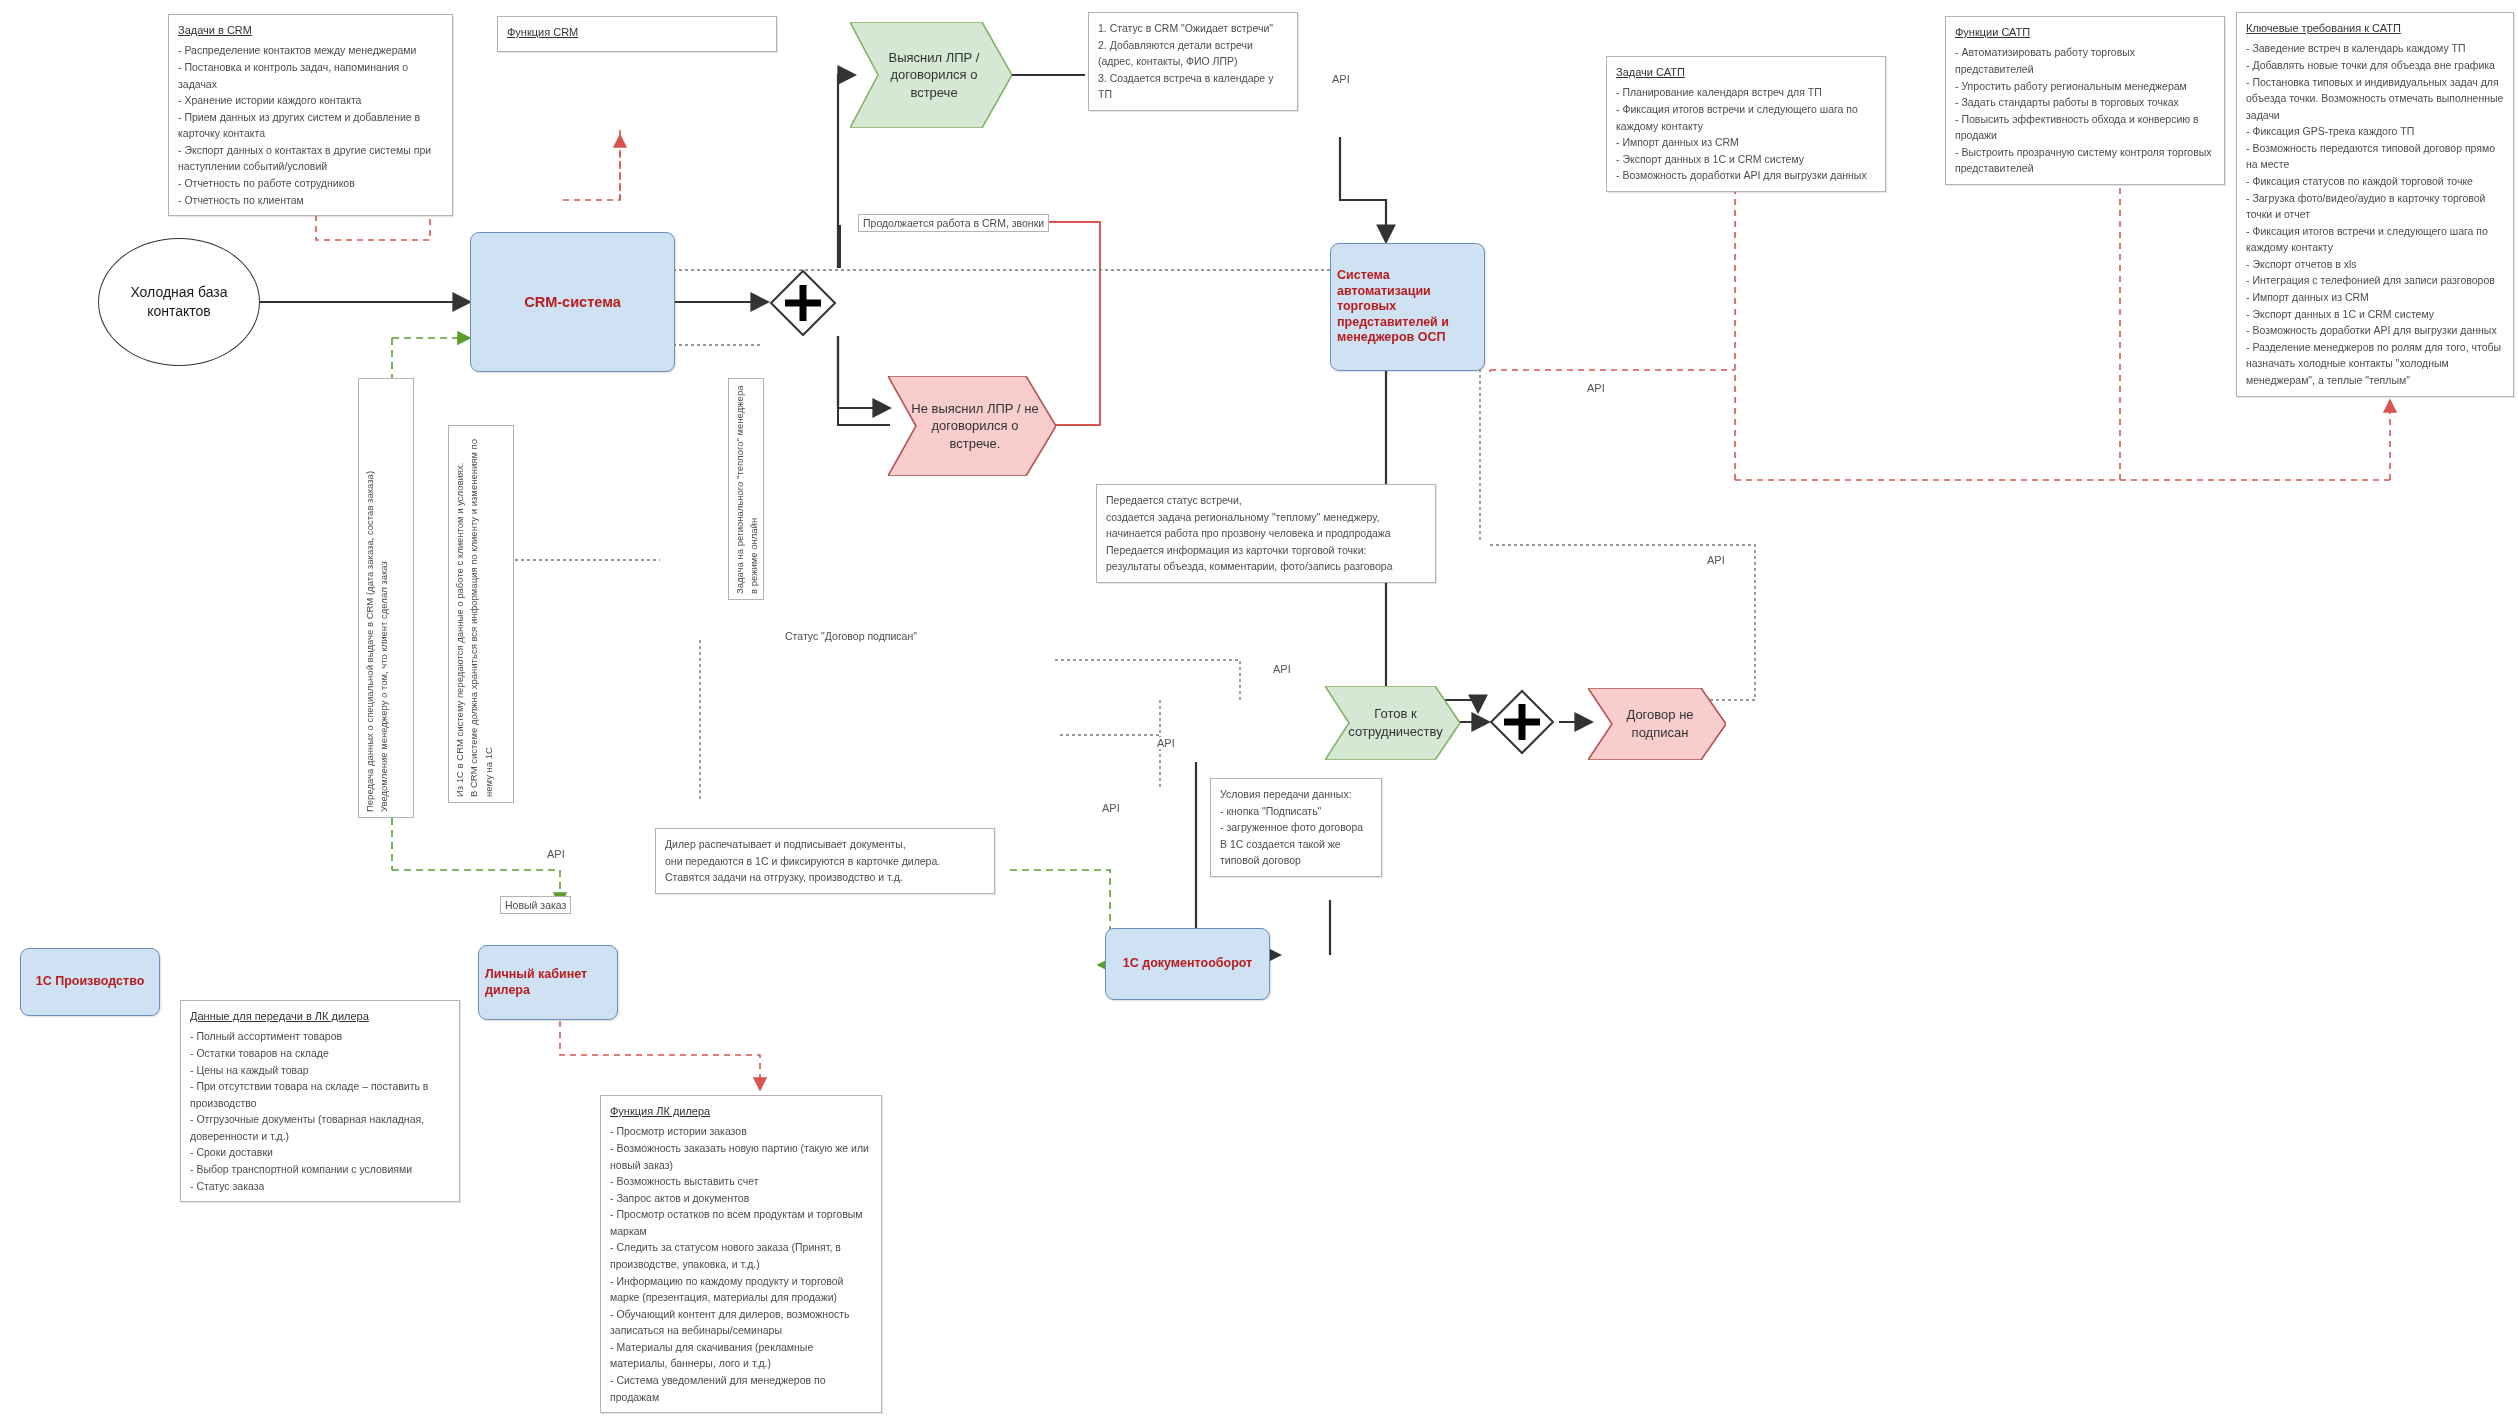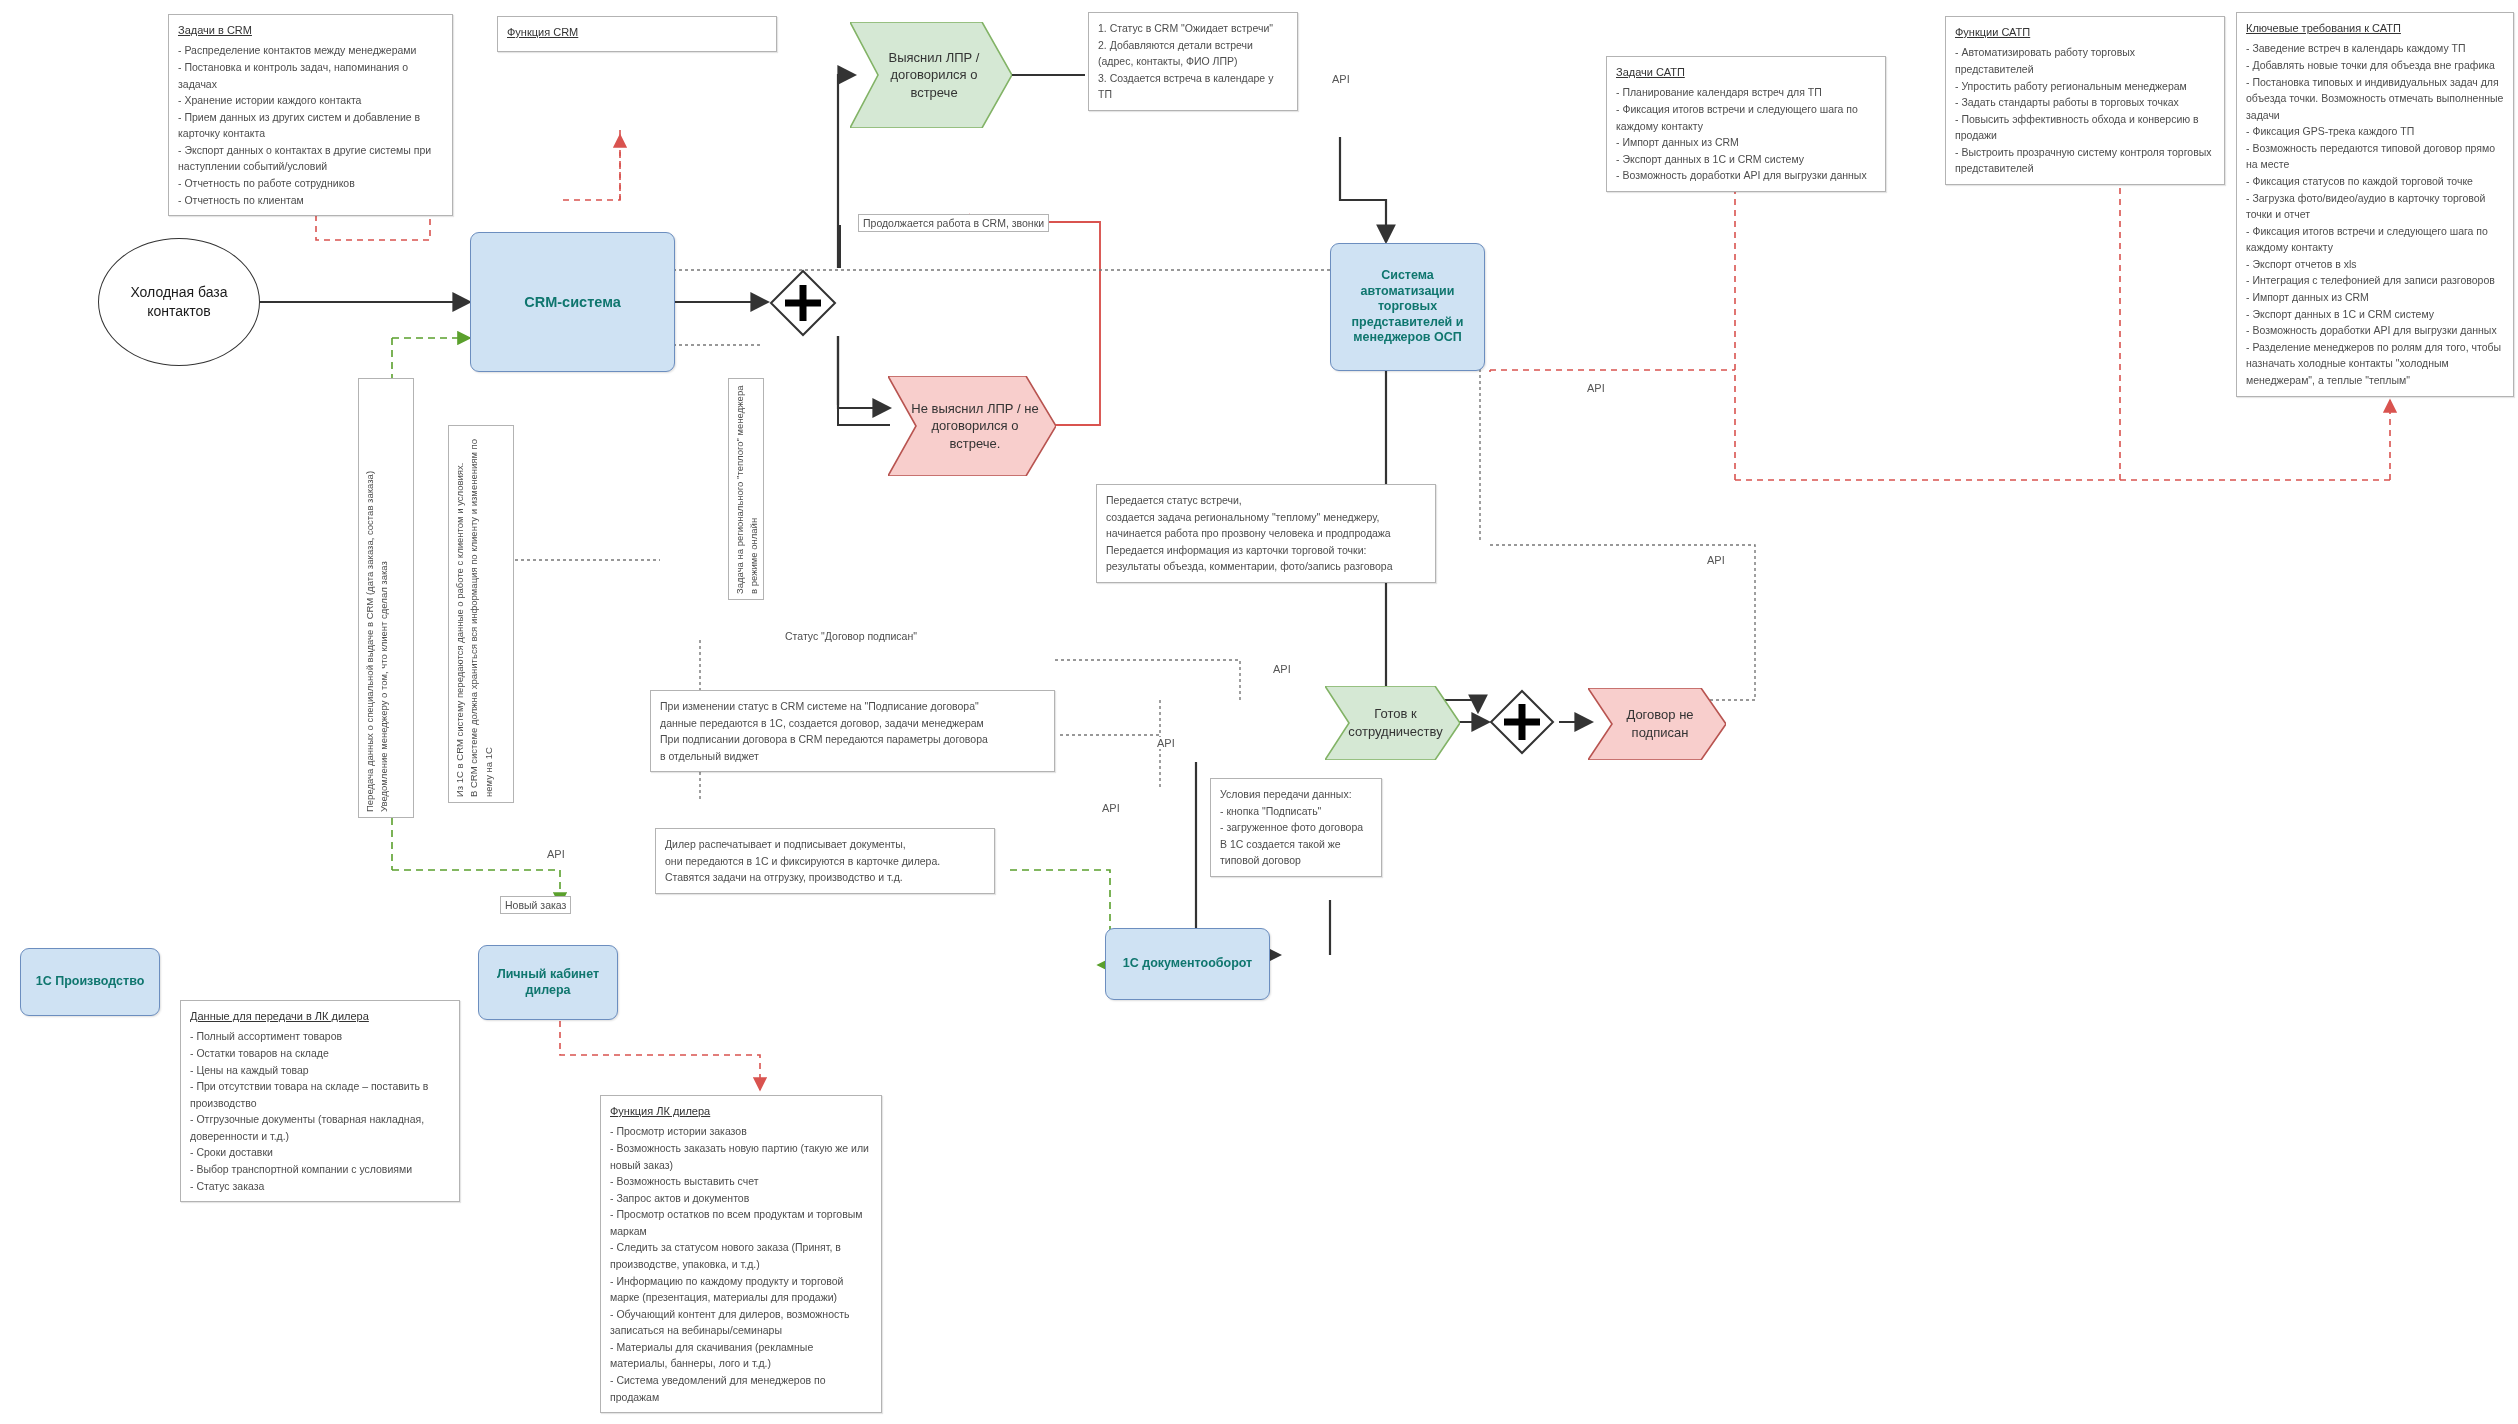--- a/index.html
+++ b/index.html
@@ -20,22 +20,22 @@
   }
   .note ul{list-style:none;margin:0;padding:0;}
   .note li{margin:0;padding:0;white-space:normal;}
   .note li::before{content:"- ";}
   .note.plain li::before{content:"";}
 
   
   .proc{
     position:absolute;box-sizing:border-box;
     background:#cfe2f3;border:1px solid #6c8ebf;border-radius:9px;
-    display:flex;align-items:center;justify-content:center;text-align:center;
-    color:#0f766e;font-size:14.5px;font-weight:700;line-height:1.25;
+    display:flex;align-items:center;justify-content:center;text-align:left;
+    color:#b91c1c;font-size:14.5px;font-weight:700;line-height:1.25;
     padding:4px 6px;box-shadow:1px 1px 2px rgba(0,0,0,.13);
   }
   .proc.small{font-size:12.5px;}
 
   
   .term{
     position:absolute;box-sizing:border-box;
     background:#ffffff;border:1.6px solid #333;border-radius:50%;
     display:flex;align-items:center;justify-content:center;text-align:center;
     color:#1a1a1a;font-size:14px;line-height:1.35;
@@ -279,28 +279,20 @@
       <li>Передается статус встречи,</li>
       <li>создается задача региональному "теплому" менеджеру,</li>
       <li>начинается работа про прозвону человека и продпродажа</li>
       <li>Передается информация из карточки торговой точки:</li>
       <li>результаты объезда, комментарии, фото/запись разговора</li>
     </ul>
   </div>
 
   <div class="lbl" style="left:783px;top:630px;">Статус "Договор подписан"</div>
 
-  <div class="note plain" style="left:650px;top:690px;width:405px;">
-    <ul>
-      <li>При изменении статус в CRM системе на "Подписание договора"</li>
-      <li>данные передаются в 1С, создается договор, задачи менеджерам</li>
-      <li>При подписании договора в CRM передаются параметры договора</li>
-      <li>в отдельный виджет</li>
-    </ul>
-  </div>
 
   <div class="chev" style="left:1325px;top:686px;width:135px;height:74px;">
     <svg viewBox="0 0 135 74" preserveAspectRatio="none">
       <polygon points="0,0 110,0 135,37 110,74 0,74 24,37" fill="#d5e8d4" stroke="#82b366" stroke-width="1.6"></polygon>
     </svg>
     <span>Готов к сотрудничеству</span>
   </div>
 
   <div class="gw" style="left:1488px;top:688px;">
     <svg width="68" height="68" viewBox="0 0 68 68">

